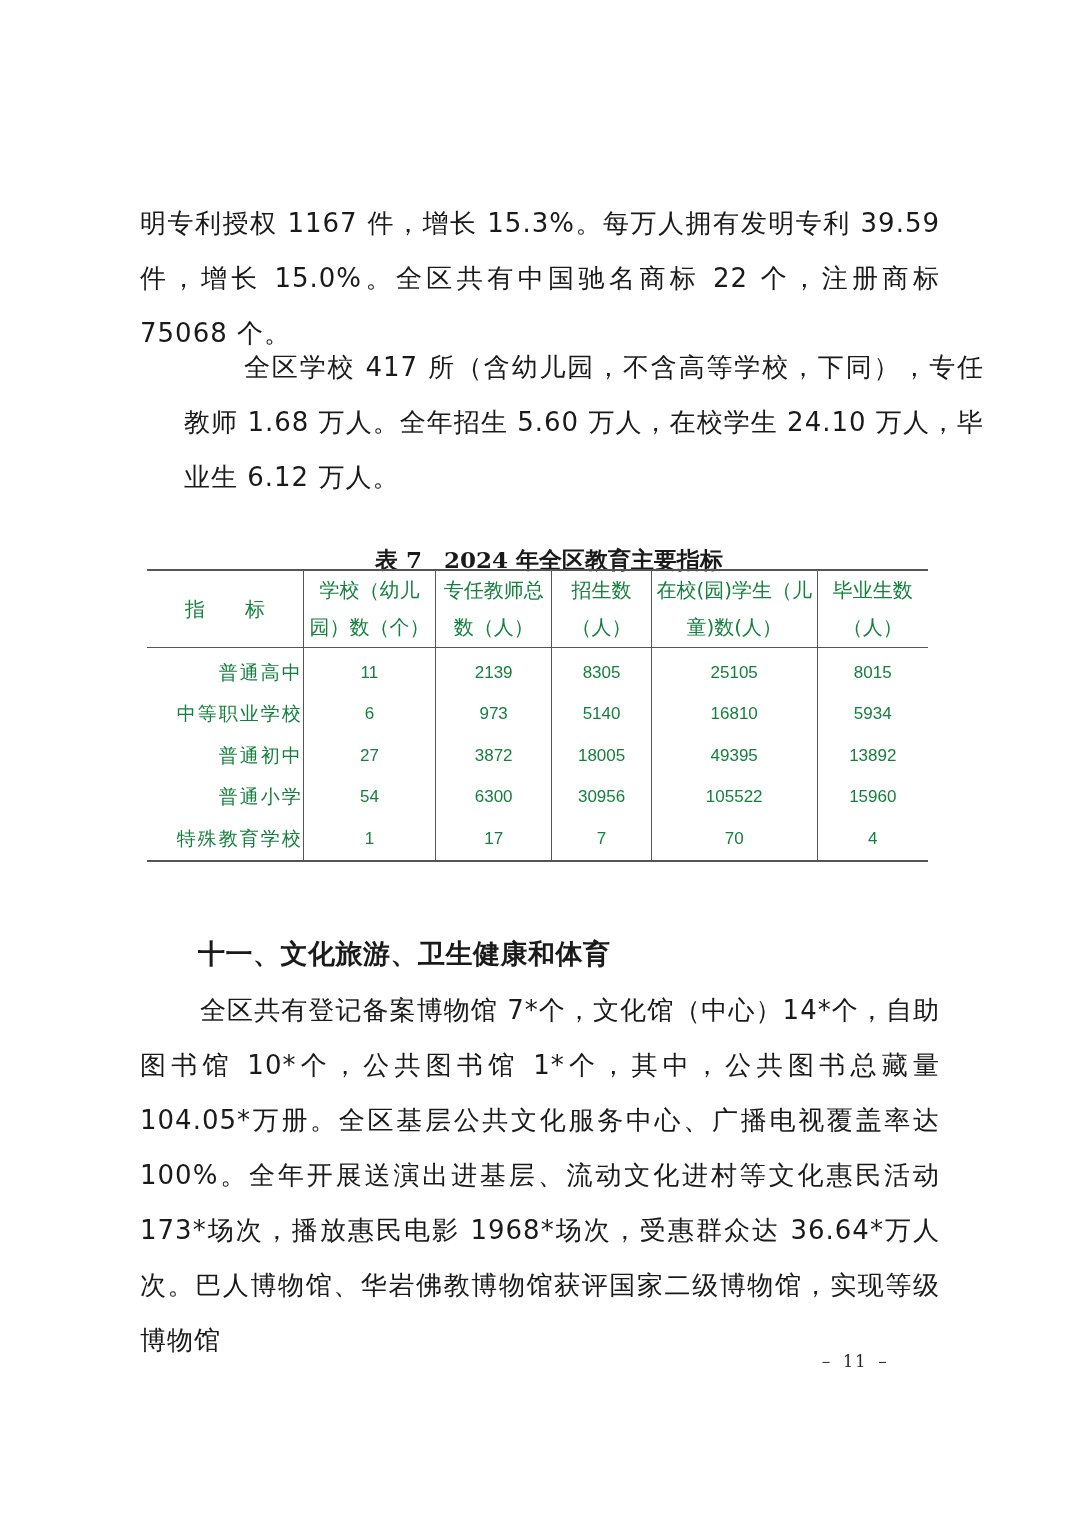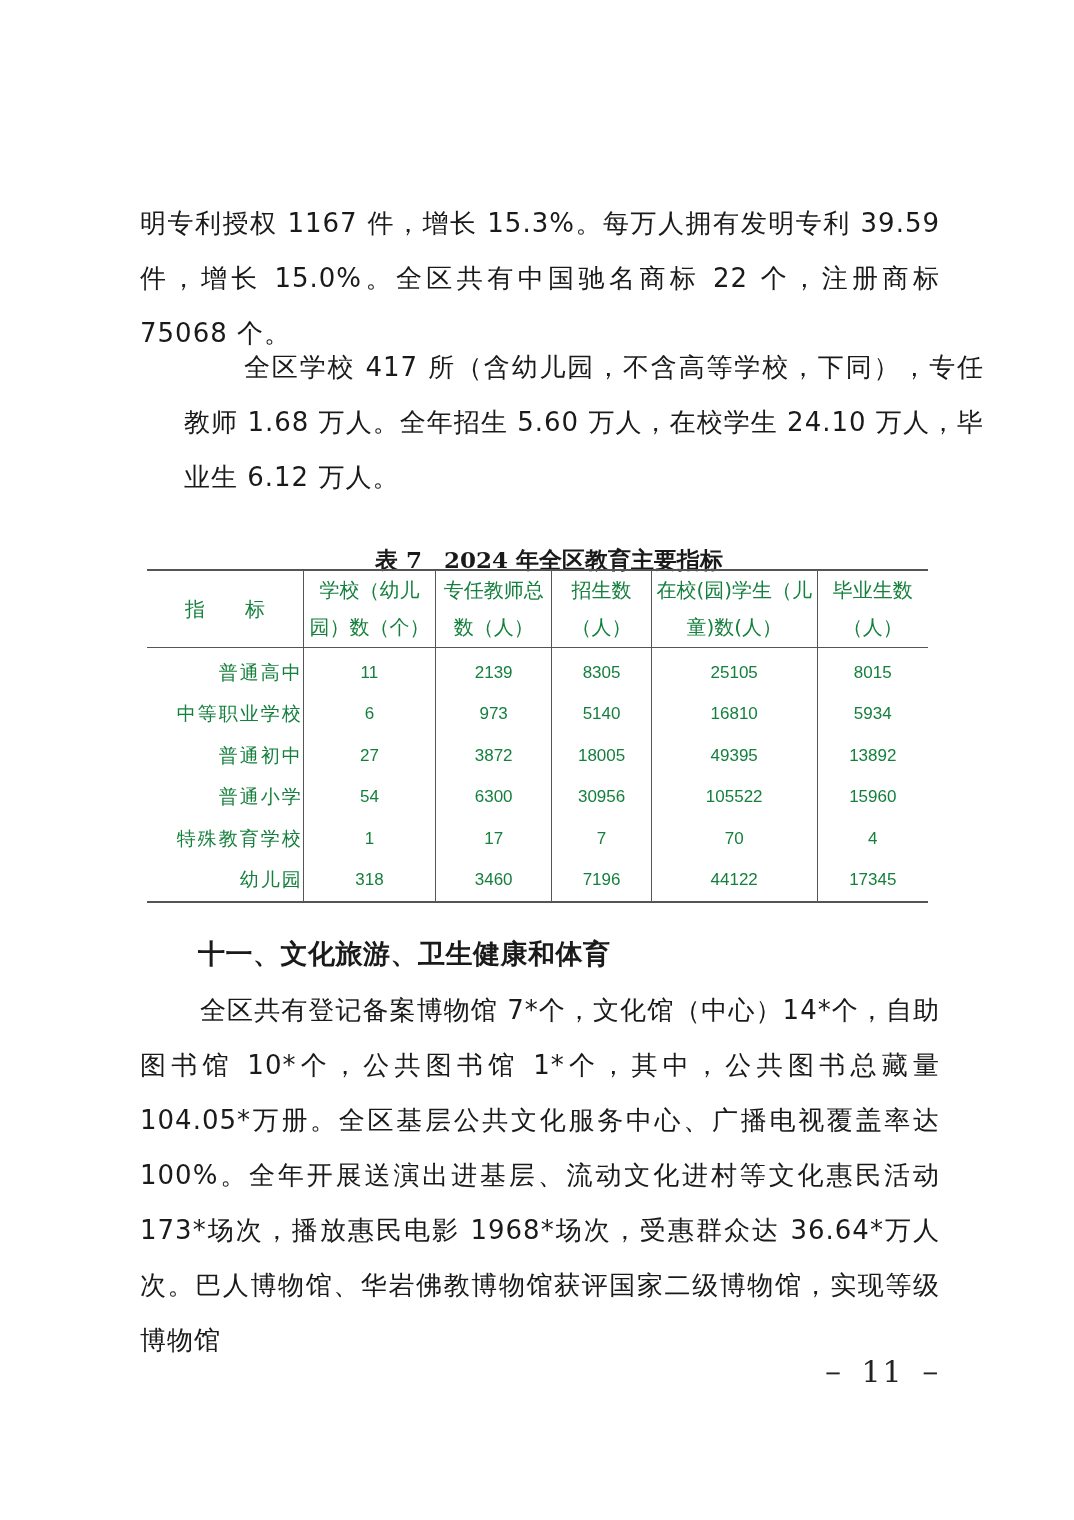--- a/index.html
+++ b/index.html
@@ -39,21 +39,21 @@
   table.edu tbody tr:first-child td { padding-top: 4px; }
   .col0 { width: 157px; } .col1 { width: 132px; } .col2 { width: 116px; }
   .col3 { width: 99px; } .col4 { width: 166px; margin-left: 38px; } .col5 { width: 111px; margin-left: 32px; }
   .section-heading {
     position: absolute; top: 932px; left: 198px;
     font-size: 27px; font-weight: bold; line-height: 44px; margin: 0; letter-spacing: 0.5px;
   }
   #p3 { top: 983px; }
   .page-number {
     position: absolute; top: 1352px; left: 818px;
-    font-family: "DejaVu Serif", serif; font-size: 30px; color: #222; letter-spacing: 2px;
+    font-family: "DejaVu Serif", serif; font-size: 16px; color: #222; letter-spacing: 2px;
   }
 </style>
 </head>
 <body>
 
 <p class="para" id="p1">明专利授权 1167 件，增长 15.3%。每万人拥有发明专利 39.59 件，增长 15.0%。全区共有中国驰名商标 22 个，注册商标 75068 个。</p>
 
 <p class="para indent" id="p2">全区学校 417 所（含幼儿园，不含高等学校，下同），专任教师 1.68 万人。全年招生 5.60 万人，在校学生 24.10 万人，毕业生 6.12 万人。</p>
 
 <p class="caption">
@@ -105,28 +105,20 @@
         <td>15960</td>
       </tr>
       <tr>
         <td class="rowlabel">特殊教育学校</td>
         <td>1</td>
         <td>17</td>
         <td>7</td>
         <td>70</td>
         <td>4</td>
       </tr>
-      <tr>
-        <td class="rowlabel">幼儿园</td>
-        <td>318</td>
-        <td>3460</td>
-        <td>7196</td>
-        <td>44122</td>
-        <td>17345</td>
-      </tr>
     </tbody>
 </table>
 
 <h2 class="section-heading">十一、文化旅游、卫生健康和体育</h2>
 
 <p class="para indent" id="p3">全区共有登记备案博物馆 7*个，文化馆（中心）14*个，自助图书馆 10*个，公共图书馆 1*个，其中，公共图书总藏量 104.05*万册。全区基层公共文化服务中心、广播电视覆盖率达 100%。全年开展送演出进基层、流动文化进村等文化惠民活动 173*场次，播放惠民电影 1968*场次，受惠群众达 36.64*万人次。巴人博物馆、华岩佛教博物馆获评国家二级博物馆，实现等级博物馆</p>
 
 <div class="page-number">－ 11 －</div>
 
 </body></html>

